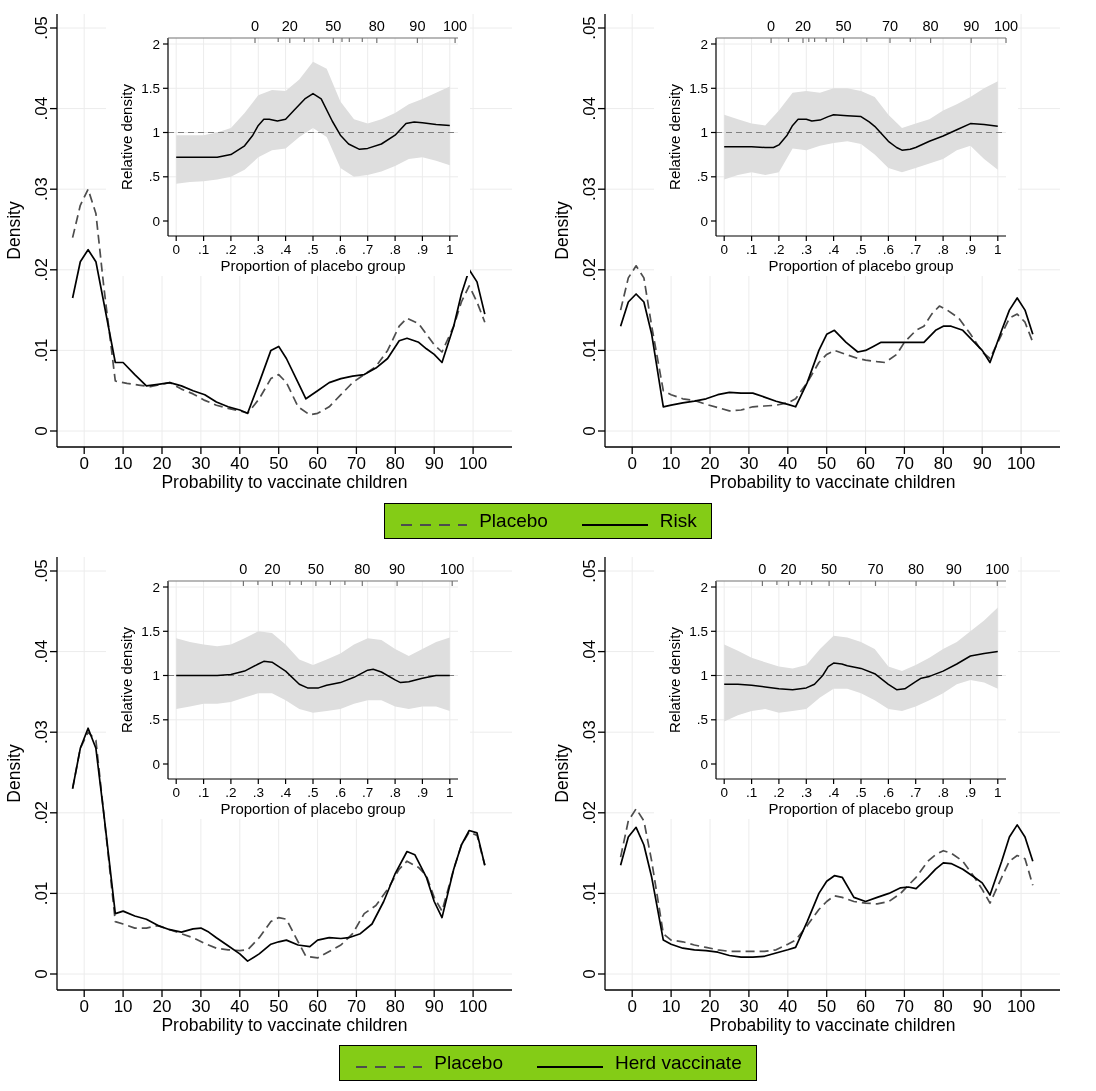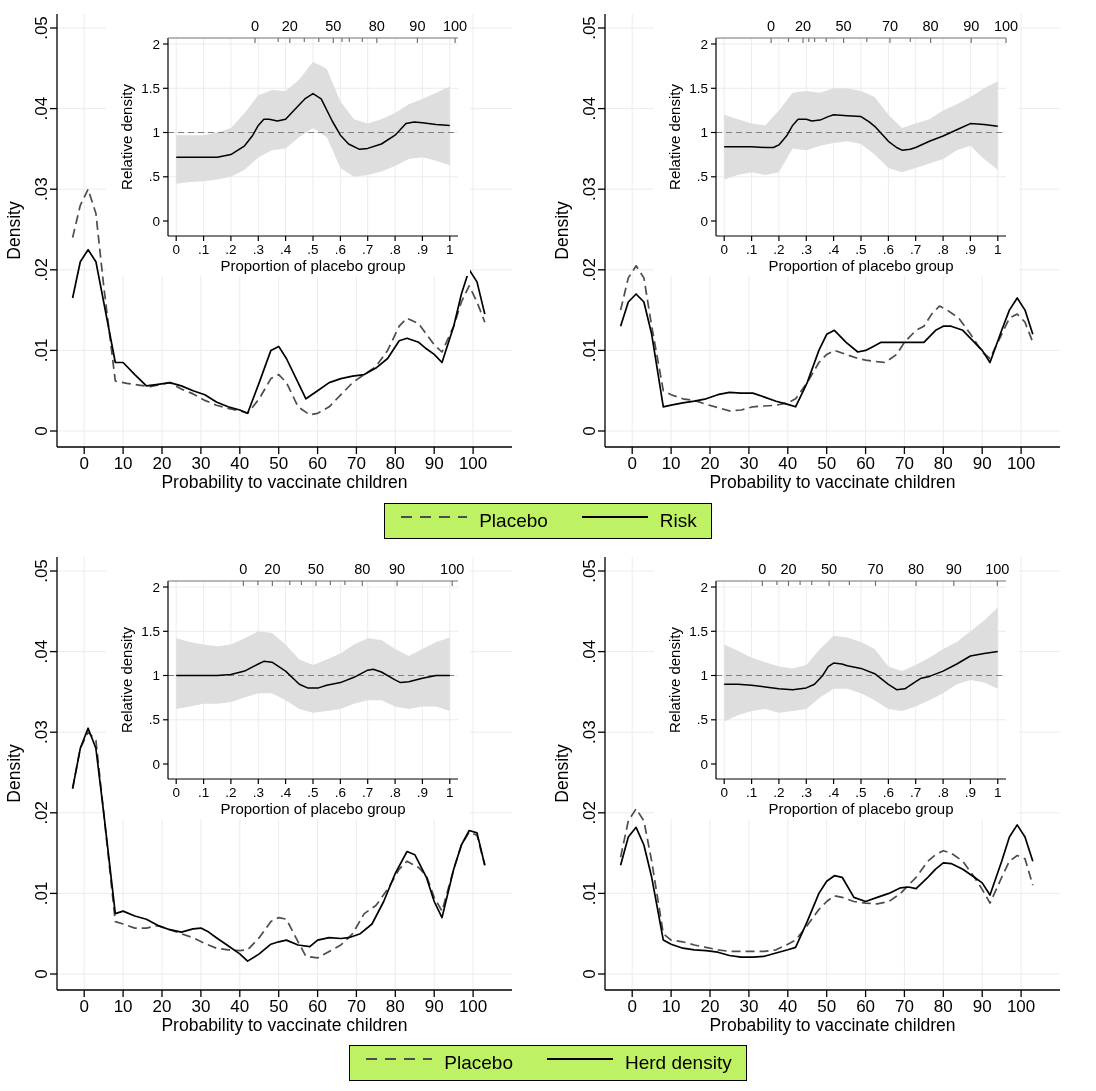--- a/index.html
+++ b/index.html
@@ -3,21 +3,21 @@
 <meta charset="utf-8">
 <style>
   html,body{margin:0;padding:0;background:#fff;}
   .figure{position:relative;width:1096px;height:1091px;background:#fff;box-sizing:border-box;padding-top:6px;
           font-family:"Liberation Sans", sans-serif;}
   .row{display:flex;width:1096px;}
   svg.panel{display:block;width:548px;height:486px;}
   svg text{font-family:"Liberation Sans", sans-serif;fill:#000;}
   .legend-wrap{height:57px;display:flex;align-items:center;justify-content:center;}
   .legend-wrap.second{height:56px;}
-  .legend{display:flex;align-items:flex-start;border:1.4px solid #000;background:#bef264;
+  .legend{display:flex;align-items:flex-end;border:1.4px solid #000;background:#84cc16;
           padding:6px 14px;font-size:19px;color:#000;}
   .sample{display:block;margin-right:10px;}
   .sample.gap{margin-left:32px;}
   .dline{stroke:#4d4d4d;stroke-width:2;stroke-dasharray:11,8;}
   .sline{stroke:#000;stroke-width:2;}
 </style>
 </head>
 <body>
 
 <div class="figure">
@@ -648,16 +648,16 @@
   </div>
   <div class="legend-wrap second">
     <div class="legend">
       <svg class="sample" width="70" height="14">
           <line class="dline" x1="2" y1="7" x2="68" y2="7"></line>
         </svg>
       <span class="llabel">Placebo</span>
       <svg class="sample gap" width="70" height="14">
           <line class="sline" x1="2" y1="7" x2="68" y2="7"></line>
         </svg>
-      <span class="llabel">Herd density</span>
+      <span class="llabel">Herd vaccinate</span>
     </div>
   </div>
 </div>
 
 </body></html>

